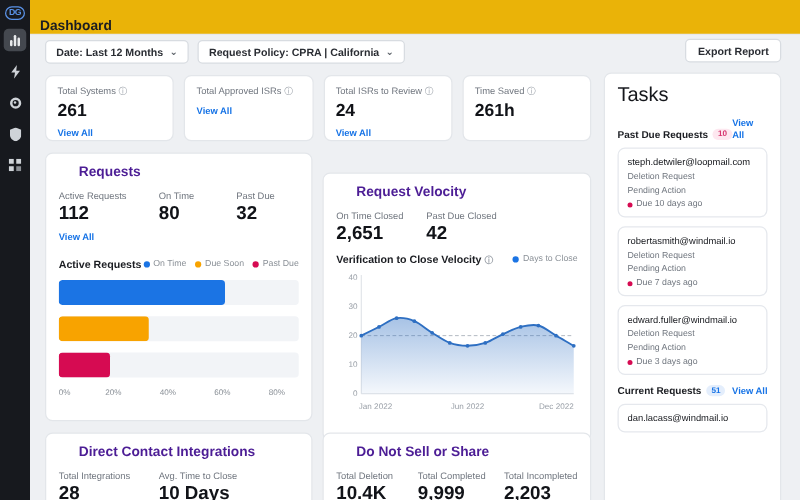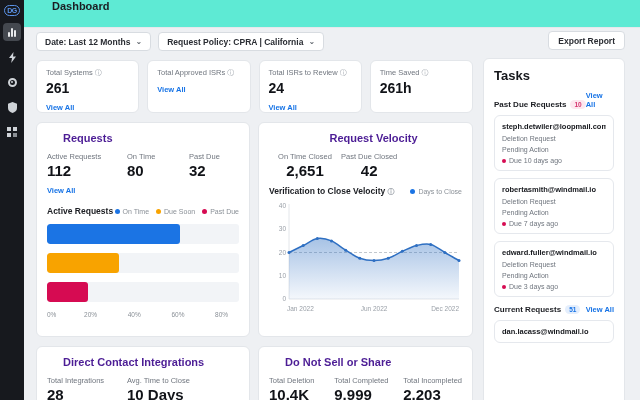--- a/index.html
+++ b/index.html
@@ -15,22 +15,22 @@
     border:1px solid #5b93e8; border-radius:6px; padding:0 2px; line-height:9px; }
   .side-item { width:18px; height:18px; margin-top:7px; display:flex; align-items:center; justify-content:center;
     border-radius:4px; cursor:pointer; }
   .side-item.active { background:#44484f; }
   .icon-bars { display:flex; align-items:flex-end; gap:1px; height:9px; }
   .icon-bars i { display:block; width:2px; background:#e8eaec; border-radius:1px; }
   .icon-bars i:nth-child(1){height:5px;} .icon-bars i:nth-child(2){height:9px;} .icon-bars i:nth-child(3){height:7px;}
   .gear-ring { width:9px; height:9px; border:2px solid #cfd3d8; border-radius:50%; position:relative; }
   .gear-ring:after { content:""; position:absolute; left:1.5px; top:1.5px; width:2px; height:2px; background:#cfd3d8; border-radius:50%; }
   
-  .topbar { position:absolute; left:24px; top:0; right:0; height:28px; background:#5eead4; border-bottom:1px solid #e6e8ec;
-    display:flex; align-items:flex-start; padding-left:28px; z-index:4; }
+  .topbar { position:absolute; left:24px; top:0; right:0; height:28px; background:#eab308; border-bottom:1px solid #e6e8ec;
+    display:flex; align-items:flex-end; padding-left:8px; z-index:4; }
   .page-title { font-size:11px; font-weight:bold; color:#1b1d22; }
   
   .content { position:absolute; left:24px; top:28px; right:0; bottom:0; }
   .filters { position:absolute; top:4px; left:12px; display:flex; gap:7px; }
   .filter-btn { display:flex; align-items:center; gap:5px; background:#fff; border:1px solid #d8dce1; border-radius:4px;
     height:19px; padding:0 8px; font-size:8.5px; font-weight:bold; color:#2a2d33; cursor:pointer;
     font-family:"Liberation Sans","DejaVu Sans",sans-serif; }
   .chev { font-size:8px; color:#5a6067; line-height:6px; }
   .export-btn { position:absolute; top:3px; right:15px; background:#fff; border:1px solid #d8dce1; border-radius:4px;
     height:19px; padding:0 9px; font-size:8.5px; font-weight:bold; color:#2a2d33; cursor:pointer;
@@ -58,38 +58,38 @@
   .dot.sm { width:4px; height:4px; }
   .dot.blue{background:#1b74e4;} .dot.orange{background:#f8a300;} .dot.red{background:#d60b52;}
   .legend-label { font-size:7px; color:#8a9097; white-space:nowrap; }
   .bar-chart { margin-top:8px; }
   .bar-row { height:20px; background:#f2f4f7; border-radius:3px; margin-bottom:9px; overflow:hidden; }
   .bar-fill { height:100%; border-radius:3px; }
   .bar-axis { position:relative; height:10px; margin-top:2px; }
   .bar-tick { position:absolute; top:0; font-size:6.5px; color:#8a9097; transform:translateX(-50%); }
   .bar-tick:first-child { transform:none; }
   
-  .velocity-card { position:absolute; top:94px; left:234px; width:215px; height:215px; padding:9px 10px;text-align:center; }
+  .velocity-card { position:absolute; top:110px; left:234px; width:215px; height:215px; padding:9px 10px; }
   .line-chart { margin-top:3px; }
   
   .integrations-card { position:absolute; top:318px; left:12px; width:214px; height:92px; padding:9px 10px; }
   .dns-card { position:absolute; top:318px; left:234px; width:215px; height:92px; padding:9px 10px; }
   .dns-card .mini-stats .col1 { width:72px; } .dns-card .mini-stats .col2 { width:76px; }
   .integrations-card .mini-stats .col1 { width:80px; }
   
   .tasks-panel { position:absolute; top:30px; left:459px; width:142px; height:388px; padding:9px 10px; }
-  .tasks-title { font-size:13px; font-weight:bold; }
+  .tasks-title { font-size:16px; font-weight:normal; }
   .task-section { display:flex; align-items:flex-end; margin:8px 0 6px; }
   .section-label { font-size:8px; font-weight:bold; color:#1b1d22; white-space:nowrap; }
   .badge { font-size:6.5px; font-weight:bold; border-radius:7px; padding:1px 4px; margin-left:4px; }
   .badge.pink { background:#fde7ef; color:#d6356f; }
   .badge.blue { background:#e4eefc; color:#1673e6; }
   .section-viewall { margin-left:auto; font-size:7.5px; font-weight:bold; color:#1673e6; cursor:pointer; text-decoration:none; }
   .task-card { border:1px solid #e5e8ed; border-radius:6px; padding:6px 7px; margin-bottom:7px; background:#fff; }
-  .task-email { font-size:7.5px; font-weight:bold; color:#15171c; white-space:nowrap; overflow:hidden; }
+  .task-email { font-size:7.5px; font-weight:normal; color:#15171c; white-space:nowrap; overflow:hidden; }
   .task-meta { font-size:7px; color:#6f757e; margin-top:3px; line-height:1.5; }
   .task-due { display:flex; align-items:center; gap:3px; margin-top:2px; }
   .task-due-label { font-size:7px; color:#6f757e; }
 </style>
 </head>
 <body>
 
 <div class="sidebar">
   <div class="logo">DG</div>
   <div class="side-item active">

